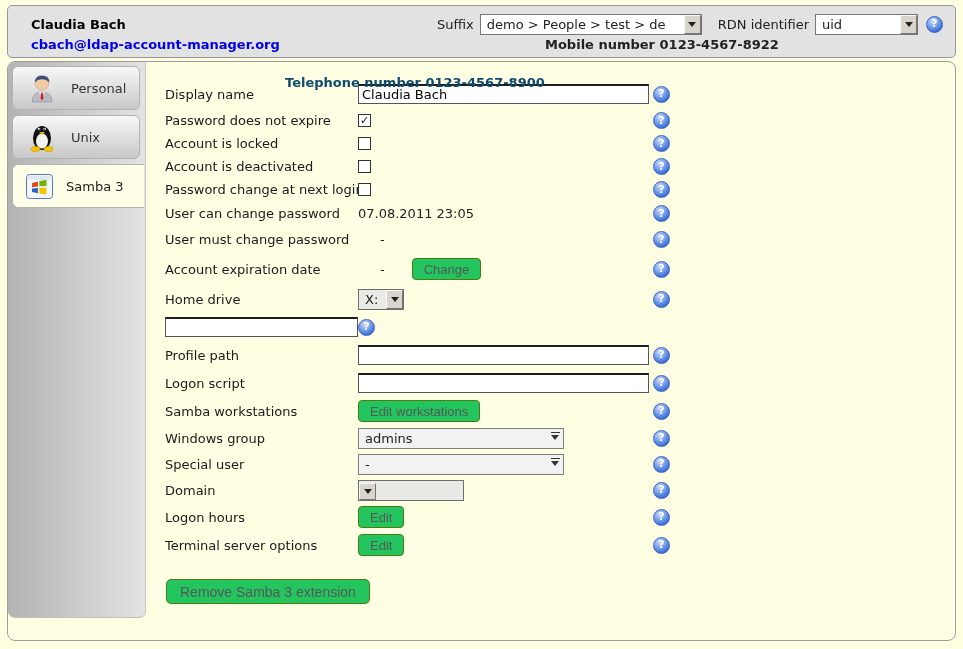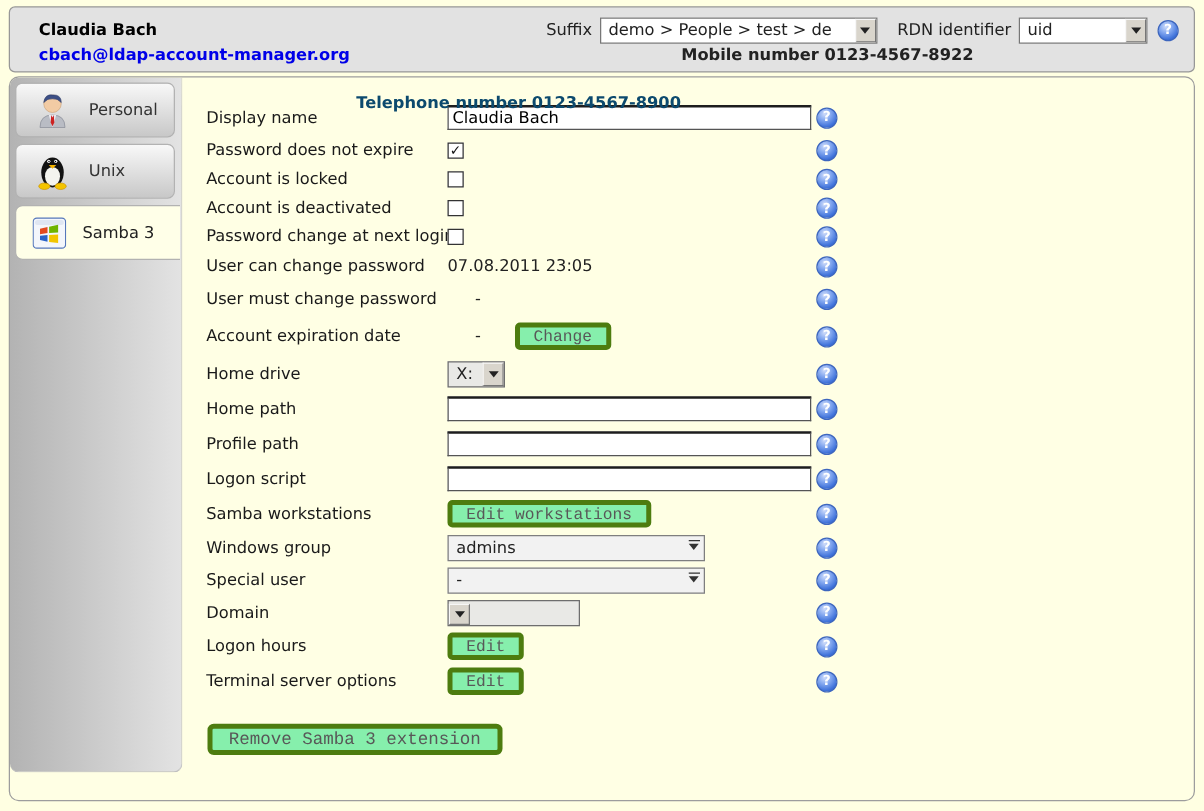--- a/index.html
+++ b/index.html
@@ -132,25 +132,25 @@
     width: 13px; height: 13px;
     border: 1px solid #333;
     background: #fff;
     display: flex; align-items: center; justify-content: center;
     cursor: pointer;
   }
   .cb .mark { font-size: 11px; line-height: 11px; color: #111; margin-top: -1px; }
   .val { color: #222; }
   .dash { margin-left: 22px; color: #222; }
   .btn {
-    background: #86efac;
-    border: 4px solid #4d7c0f;
+    background: #22c55e;
+    border: 1px solid #4d7c0f;
     border-radius: 4px;
     color: #585858;
-    font-family: Liberation Mono, monospace; font-size: 13px;
+    font-family: Liberation Sans, sans-serif; font-size: 13px;
     height: 22px; padding: 0 11px;
     cursor: pointer;
   }
   .btn-remove {
     height: 25px; font-size: 14px;
     margin: 20px 0 7px 1px; padding: 0 13px;
     border-radius: 5px;
   }
   .sel-flat {
     width: 206px; height: 21px;
@@ -329,21 +329,20 @@
           <span class="sel-text">X:</span>
           <span class="arrow-btn">
               <span class="tri"></span>
             </span>
         </div>
       </span>
       <span class="help"></span>
     </div>
 
     <div class="row h28">
-      <span class="rlabel">Home path</span>
       <span class="rctrl">
           <input class="txt" type="text" value="" style="">
         </span>
       <span class="help"></span>
     </div>
 
     <div class="row h28">
       <span class="rlabel">Profile path</span>
       <span class="rctrl">
           <input class="txt" type="text" value="" style="">

